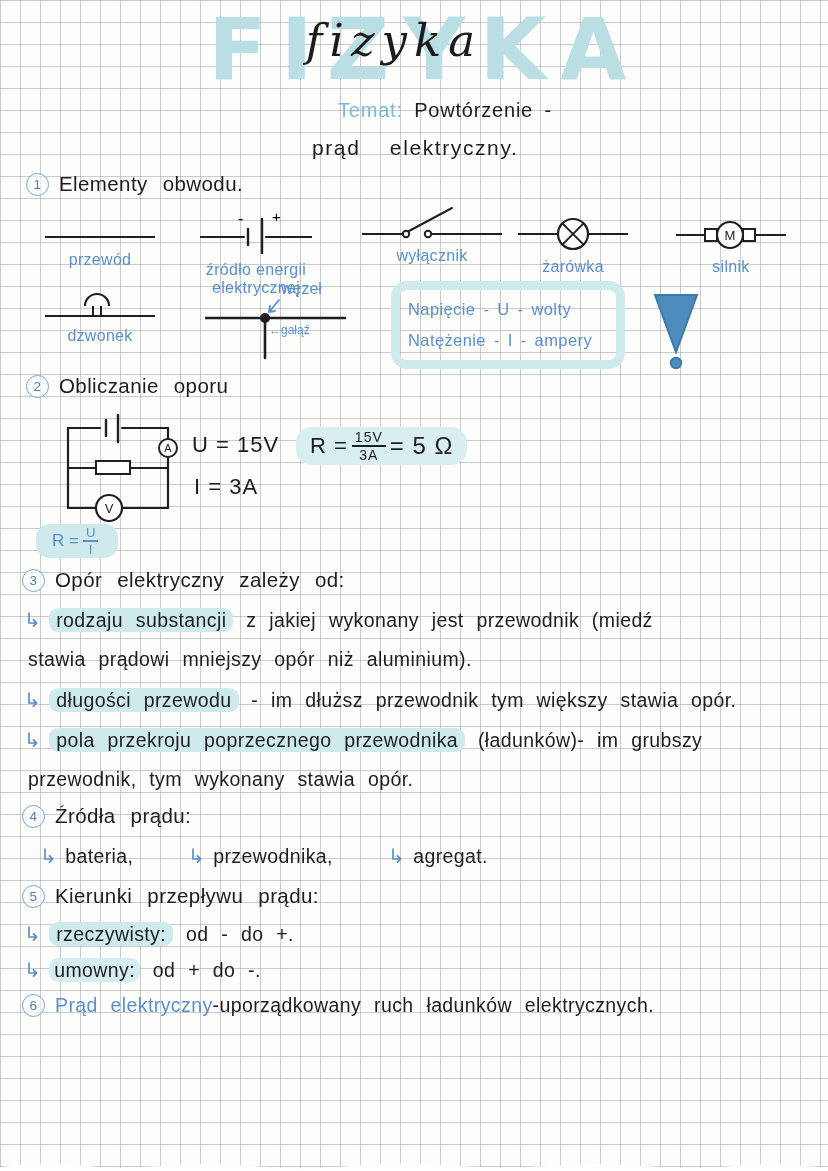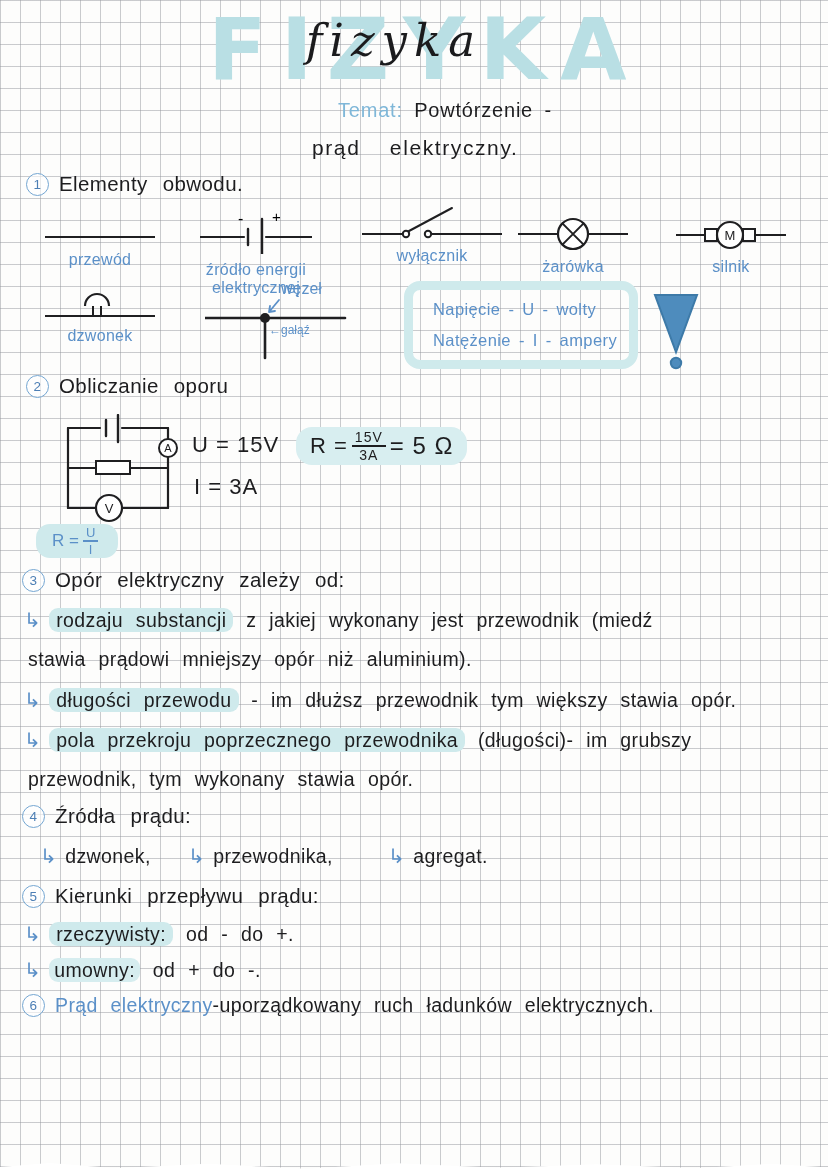--- a/index.html
+++ b/index.html
@@ -33,24 +33,24 @@
     color:#b9dfe4;letter-spacing:14px;top:6px;left:208px;
   }
   .script-title{
     top:14px;left:224px;width:340px;text-align:center;
     font-family:"DejaVu Serif",serif;font-style:italic;font-size:45px;
     letter-spacing:7px;color:#1b1b1d;
   }
   .topic1{top:99px;left:338px;font-size:20px;letter-spacing:.8px;word-spacing:5px;white-space:nowrap;}
   .topic2{top:136px;left:312px;font-size:21px;letter-spacing:1.6px;word-spacing:22px;white-space:nowrap;}
   .info-box{
-    top:281px;left:404px;width:234px;height:88px;box-sizing:border-box;
+    top:281px;left:391px;width:234px;height:88px;box-sizing:border-box;
     border:9px solid #cfeaec;border-radius:16px;
     display:flex;flex-direction:column;justify-content:space-around;
-    padding:4px 20px;
+    padding:4px 8px;
   }
   .info-box .line{color:#5b90c8;font-size:16.5px;letter-spacing:.4px;word-spacing:3px;white-space:nowrap;}
   .frac{display:inline-block;text-align:center;vertical-align:middle;line-height:1;margin:0 4px;}
   .frac .num{display:block;border-bottom:2px solid #1d1d1f;padding:0 3px 1px;}
   .frac .den{display:block;padding-top:1px;}
   .frac-blue .num{border-bottom-color:#5b90c8;}
   .calc-pill{display:inline-flex;align-items:center;background:#d8eef0;border-radius:16px;padding:3px 14px;
     font-size:22px;letter-spacing:1px;white-space:nowrap;}
   .formula-pill{display:inline-flex;align-items:center;background:#cfeaec;border-radius:14px;padding:2px 16px;
     color:#5b90c8;font-size:17px;white-space:nowrap;}
@@ -217,30 +217,30 @@
 </div>
 <div class="abs hand" style="top:648px;left:28px;">stawia prądowi mniejszy opór niż aluminium).</div>
 
 <div class="abs hand" style="top:688px;left:24px;">
   <span class="marker">↳</span><span class="hl">długości przewodu</span>
   <span>- im dłuższ przewodnik tym większy stawia opór.</span>
 </div>
 
 <div class="abs hand" style="top:728px;left:24px;">
   <span class="marker">↳</span><span class="hl">pola przekroju poprzecznego przewodnika</span>
-  <span>(długości)- im grubszy</span>
+  <span>(ładunków)- im grubszy</span>
 </div>
 <div class="abs hand" style="top:768px;left:28px;">przewodnik, tym wykonany stawia opór.</div>
 
 <div class="abs heading" style="top:804px;left:22px;">
   <span class="circ-num">4</span>
   <span>Źródła prądu:</span>
 </div>
 <div class="abs hand" style="top:844px;left:40px;">
-  <span class="marker">↳</span><span>dzwonek,</span>
+  <span class="marker">↳</span><span>bateria,</span>
 </div>
 <div class="abs hand" style="top:844px;left:188px;">
   <span class="marker">↳</span><span>przewodnika,</span>
 </div>
 <div class="abs hand" style="top:844px;left:388px;">
   <span class="marker">↳</span><span>agregat.</span>
 </div>
 
 <div class="abs heading" style="top:884px;left:22px;">
   <span class="circ-num">5</span>

